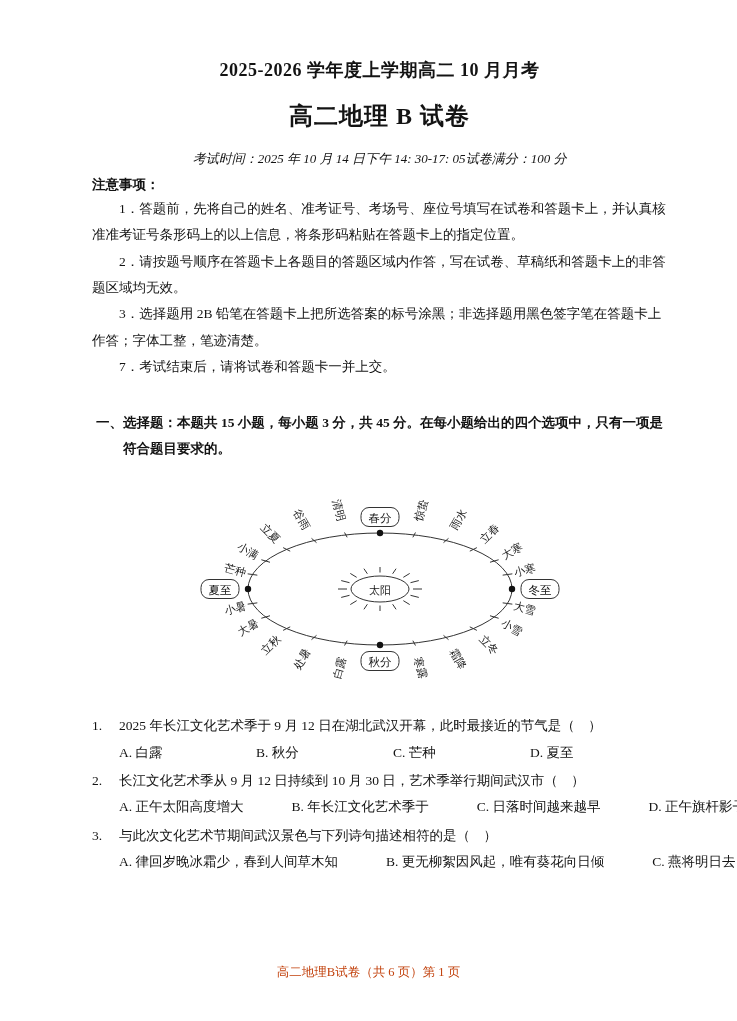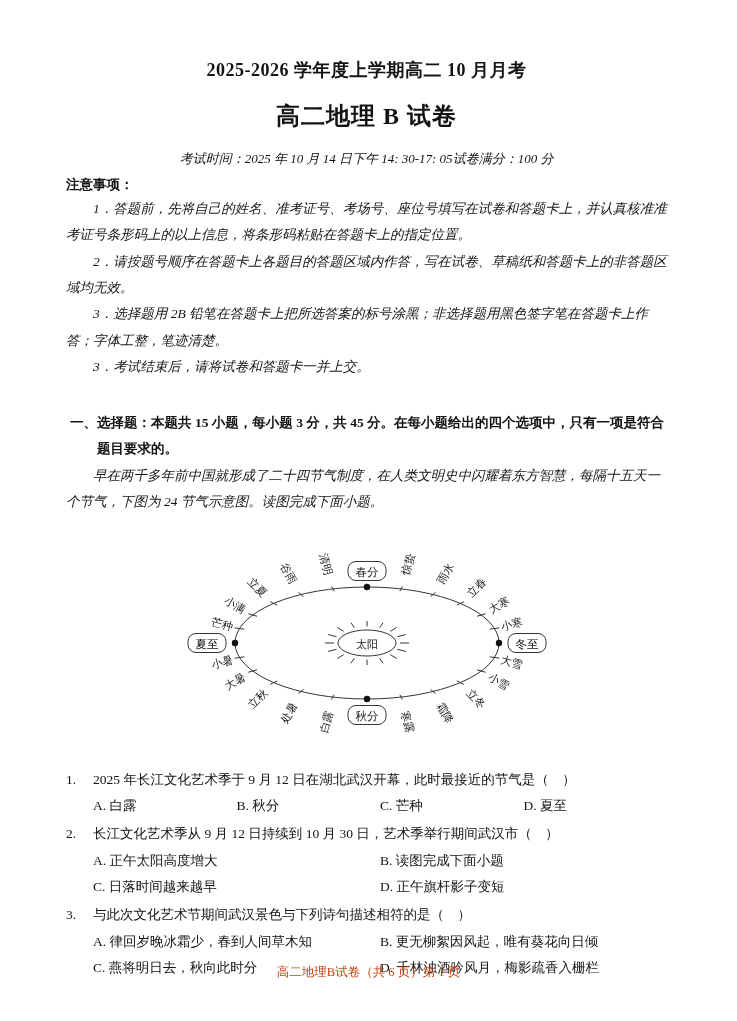--- a/index.html
+++ b/index.html
@@ -2,55 +2,55 @@
 <html><head>
 <meta charset="utf-8">
 <style>
   html,body{margin:0;padding:0;}
   body{
     width:737px;height:1021px;
     background:#ffffff;color:#131313;
     font-family:"Liberation Serif","DejaVu Serif",serif;
     position:relative;overflow:hidden;
   }
-  .page{padding:58px 70px 0 66px;}
+  .page{padding:58px 70px 0 92px;}
   .title{
     text-align:center;font-weight:bold;font-size:18px;
     margin:0 0 18px 0;letter-spacing:.5px;
   }
   .subtitle{
     text-align:center;font-weight:bold;font-size:24px;
     margin:0 0 18px 0;letter-spacing:1px;
   }
   .info-row{
     display:flex;justify-content:center;
     font-size:13px;font-style:italic;margin-bottom:8px;
   }
   .notice-head{font-weight:bold;font-size:13.5px;margin:4px 0 2px 0;}
   .notice-item{
-    font-size:13.5px;font-style:italic;line-height:1.95;
+    font-size:13.5px;line-height:1.95;
     text-indent:2em;margin:0;
   }
   .section-head{
     font-weight:bold;font-size:13.5px;line-height:1.9;
     margin:30px 0 0 4px;padding-left:2em;text-indent:-2em;
   }
   .intro{
     font-size:13.5px;font-style:italic;line-height:1.9;
     text-indent:2em;margin:2px 0 0 0;
   }
   .diagram-wrap{text-align:center;margin:8px 0 4px 0;}
   #terms-svg{display:block;margin:0 auto;}
   .question{margin:0 0 2px 0;}
   .q-head{font-size:13.5px;line-height:1.95;}
   .q-num{display:inline-block;width:2em;}
   .q-text{}
   .q-options{padding-left:2em;font-size:13.5px;line-height:1.95;display:grid;}
   .cols4{grid-template-columns:repeat(4,1fr);}
-  .cols2{grid-template-columns:1fr 1fr;}
+  .cols2{grid-template-columns:1fr 1fr 1fr 1fr;gap:48px;}
   .q-option{white-space:nowrap;}
   .footer{
     position:absolute;bottom:40px;left:0;width:100%;
     text-align:center;font-size:12.5px;color:#c2410c;
   }
 </style>
 </head>
 <body>
 
 <div class="page">
@@ -61,25 +61,24 @@
   <div class="info-row">
     <span>考试时间：2025 年 10 月 14 日下午 14: 30-17: 05</span>
     <span>试卷满分：100 分</span>
   </div>
 
   <div class="notice-head">注意事项：</div>
   <div>
       <p class="notice-item">1．答题前，先将自己的姓名、准考证号、考场号、座位号填写在试卷和答题卡上，并认真核准准考证号条形码上的以上信息，将条形码粘贴在答题卡上的指定位置。</p>
       <p class="notice-item">2．请按题号顺序在答题卡上各题目的答题区域内作答，写在试卷、草稿纸和答题卡上的非答题区域均无效。</p>
       <p class="notice-item">3．选择题用 2B 铅笔在答题卡上把所选答案的标号涂黑；非选择题用黑色签字笔在答题卡上作答；字体工整，笔迹清楚。</p>
-      <p class="notice-item">3．考试结束后，请将试卷和答题卡一并上交。</p>
+      <p class="notice-item">7．考试结束后，请将试卷和答题卡一并上交。</p>
     </div>
 
   <div class="section-head">一、选择题：本题共 15 小题，每小题 3 分，共 45 分。在每小题给出的四个选项中，只有一项是符合题目要求的。</div>
-  <p class="intro">早在两千多年前中国就形成了二十四节气制度，在人类文明史中闪耀着东方智慧，每隔十五天一个节气，下图为 24 节气示意图。读图完成下面小题。</p>
 
   <div class="diagram-wrap">
     <svg id="terms-svg" viewBox="0 0 520 240" width="520" height="240">
         <ellipse cx="260" cy="120" rx="132" ry="56" fill="none" stroke="#333333" stroke-width="1"></ellipse>
         <ellipse cx="260" cy="120" rx="29" ry="13" fill="none" stroke="#333333" stroke-width="1"></ellipse>
         <text x="260" y="120.5" text-anchor="middle" dominant-baseline="central" font-size="11" fill="#1a1a1a">太阳</text>
         <line x1="293" y1="120" x2="302" y2="120" stroke="#333333" stroke-width="1"></line>
         <line x1="290.48802457287246" y1="126.31427663402398" x2="298.80294036547406" y2="128.41903551203197" stroke="#333333" stroke-width="1"></line>
         <line x1="283.3345237791561" y1="131.66726188957804" x2="289.698484809835" y2="135.55634918610406" stroke="#333333" stroke-width="1"></line>
         <line x1="272.62855326804794" y1="135.24401228643623" x2="276.0727041593338" y2="140.3253497152483" stroke="#333333" stroke-width="1"></line>
@@ -157,21 +156,21 @@
           <div class="q-option">A. 白露</div>
           <div class="q-option">B. 秋分</div>
           <div class="q-option">C. 芒种</div>
           <div class="q-option">D. 夏至</div>
         </div>
       </div>
       <div class="question">
         <div class="q-head"><span class="q-num">2.</span><span class="q-text">长江文化艺术季从 9 月 12 日持续到 10 月 30 日，艺术季举行期间武汉市（　）</span></div>
         <div class="q-options cols2">
           <div class="q-option">A. 正午太阳高度增大</div>
-          <div class="q-option">B. 读图完成下面小题</div>
+          <div class="q-option">B. 年长江文化艺术季于</div>
           <div class="q-option">C. 日落时间越来越早</div>
           <div class="q-option">D. 正午旗杆影子变短</div>
         </div>
       </div>
       <div class="question">
         <div class="q-head"><span class="q-num">3.</span><span class="q-text">与此次文化艺术节期间武汉景色与下列诗句描述相符的是（　）</span></div>
         <div class="q-options cols2">
           <div class="q-option">A. 律回岁晚冰霜少，春到人间草木知</div>
           <div class="q-option">B. 更无柳絮因风起，唯有葵花向日倾</div>
           <div class="q-option">C. 燕将明日去，秋向此时分</div>

